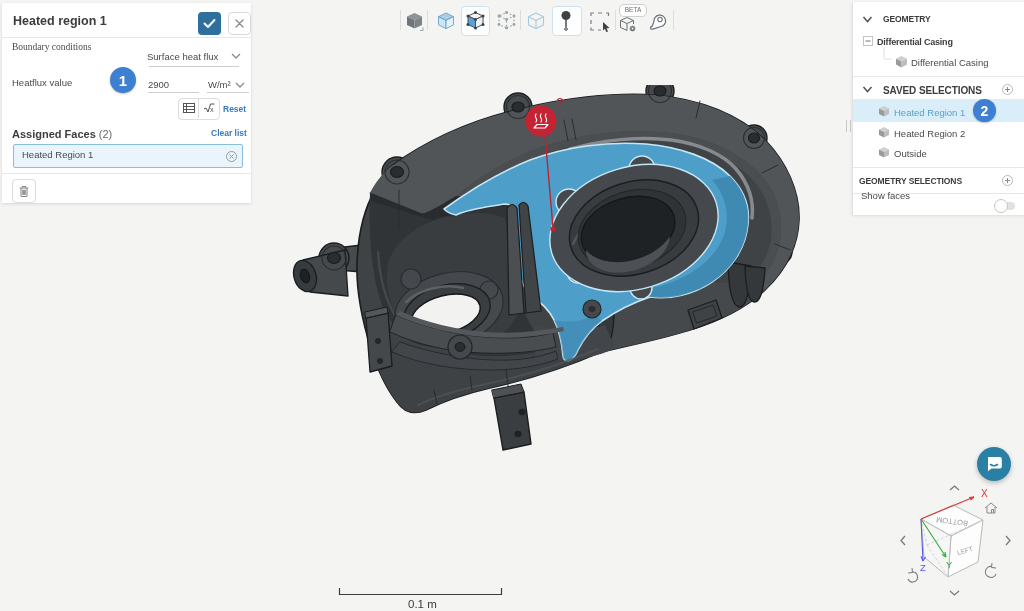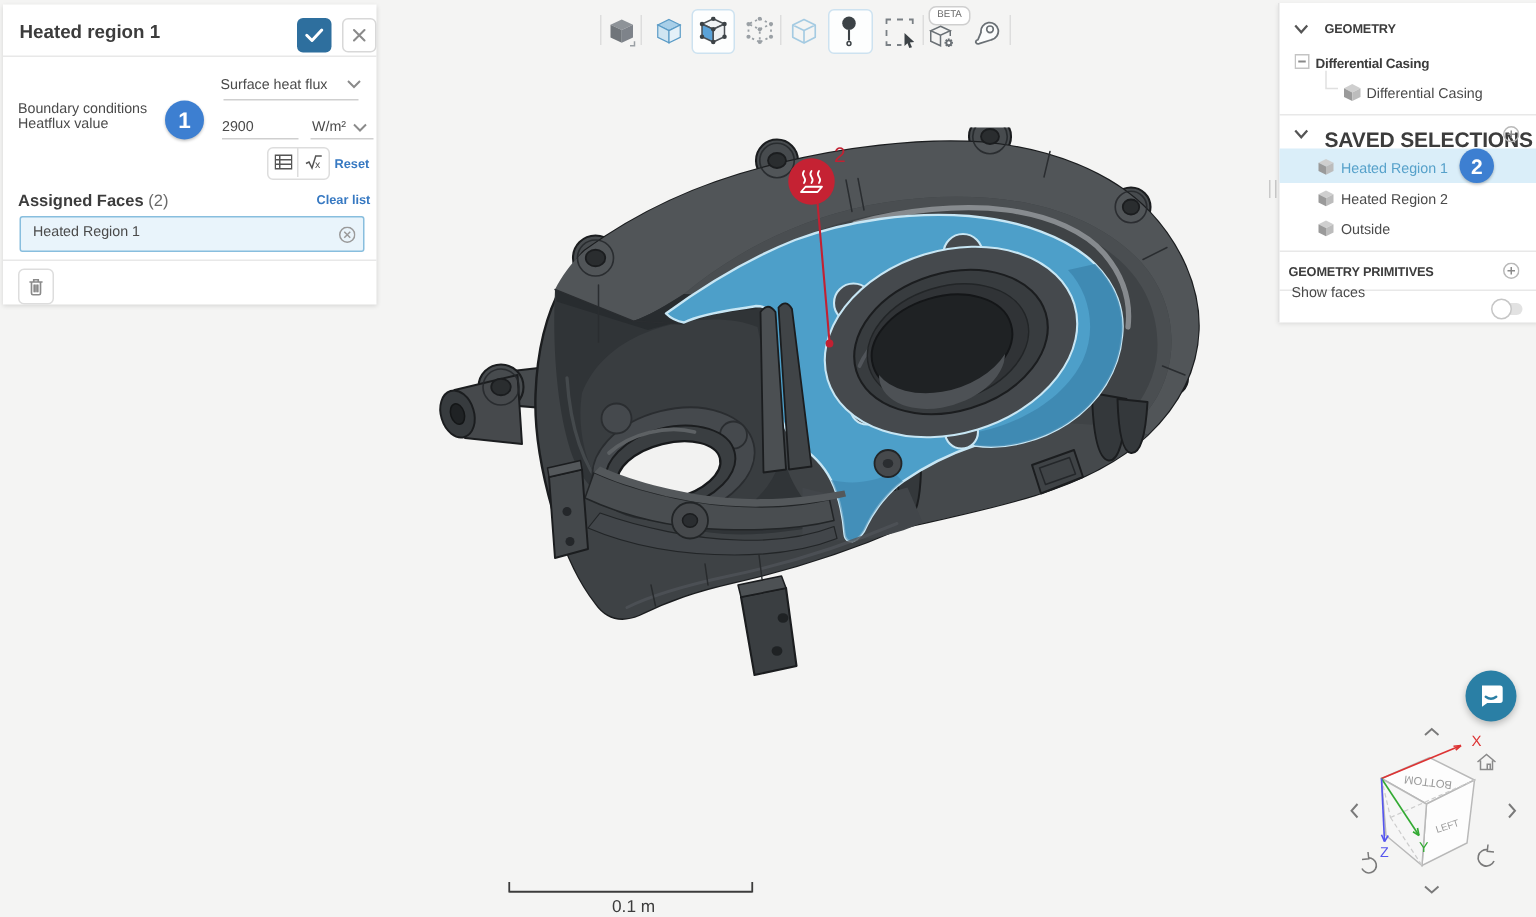--- a/index.html
+++ b/index.html
@@ -316,21 +316,21 @@
         <path d="M6.5 11.5 L10 15 L16.5 8" stroke="#fff" stroke-width="2" fill="none" stroke-linecap="round" stroke-linejoin="round"></path>
       </svg>
   </div>
   <div class="abs" style="left:226px;top:9px;width:21px;height:21px;background:#fff;border:1px solid #d8d8d8;border-radius:4px;">
     <svg width="21" height="21">
         <path d="M7 7 L14 14 M14 7 L7 14" stroke="#8a8a8a" stroke-width="1.4" fill="none" stroke-linecap="round"></path>
       </svg>
   </div>
   <div class="abs" style="left:0;top:34px;width:249px;height:1px;background:#e8e8e8;"></div>
 
-  <div class="abs lbl" style="left:10px;top:64px;">Boundary conditions</div>
+  <div class="abs lbl" style="left:10px;top:39px;font-family:Liberation Serif, serif;">Boundary conditions</div>
   <div class="abs lbl" style="left:145px;top:48px;">Surface heat flux</div>
   <svg class="abs" style="left:229px;top:49px;" width="10" height="8">
       <path d="M1 2 L5 6 L9 2" stroke="#8a8a8a" stroke-width="1.3" fill="none"></path>
     </svg>
   <div class="abs" style="left:147px;top:63px;width:90px;height:1px;background:#cfcfcf;"></div>
   <div class="abs lbl" style="left:10px;top:74px;">Heatflux value</div>
   <div class="abs lbl" style="left:146px;top:76px;">2900</div>
   <div class="abs" style="left:146px;top:89px;width:51px;height:1px;background:#cfcfcf;"></div>
   <div class="abs lbl" style="left:206px;top:76px;text-align:right;">W/m²</div>
   <svg class="abs" style="left:233px;top:78px;" width="10" height="8">
@@ -387,21 +387,21 @@
         <path d="M6.5 1 L12 3.8 L6.5 6.6 L1 3.8 Z" fill="#cfcfcf"></path>
         <path d="M1 3.8 L6.5 6.6 V12.4 L1 9.6 Z" fill="#9a9a9a"></path>
         <path d="M12 3.8 L6.5 6.6 V12.4 L12 9.6 Z" fill="#bcbcbc"></path>
       </g>
     </svg>
   <div class="abs lbl" style="left:58px;top:55px;font-size:9.5px;">Differential Casing</div>
   <div class="abs" style="left:0;top:74px;width:172px;height:1px;background:#e8e8e8;"></div>
   <svg class="abs" style="left:9px;top:83px;" width="11" height="9">
       <path d="M1.5 2 L5.5 6.5 L9.5 2" stroke="#555" stroke-width="1.5" fill="none"></path>
     </svg>
-  <div class="abs bold" style="left:30px;top:83px;font-size:14px;letter-spacing:-0.1px;">SAVED SELECTIONS</div>
+  <div class="abs bold" style="left:30px;top:83px;font-size:10px;letter-spacing:-0.1px;">SAVED SELECTIONS</div>
   <svg class="abs" style="left:149px;top:82px;" width="11" height="11">
       <circle cx="5.5" cy="5.5" r="5" fill="none" stroke="#b9b9b9"></circle>
       <path d="M5.5 3 v5 M3 5.5 h5" stroke="#8a8a8a" stroke-width="1"></path>
     </svg>
   <div class="abs" style="left:0;top:97px;width:172px;height:23px;background:#daeef9;"></div>
   <svg class="abs" style="left:25px;top:103px;" width="12" height="12">
       <g>
         <path d="M6 1 L11 3.5 L6 6 L1 3.5 Z" fill="#cfcfcf"></path>
         <path d="M1 3.5 L6 6 V11.5 L1 9 Z" fill="#9a9a9a"></path>
         <path d="M11 3.5 L6 6 V11.5 L11 9 Z" fill="#bcbcbc"></path>
@@ -418,21 +418,21 @@
   <div class="abs lbl" style="left:41px;top:126px;text-align:center;">Heated Region 2</div>
   <svg class="abs" style="left:25px;top:144px;" width="12" height="12">
       <g>
         <path d="M6 1 L11 3.5 L6 6 L1 3.5 Z" fill="#cfcfcf"></path>
         <path d="M1 3.5 L6 6 V11.5 L1 9 Z" fill="#9a9a9a"></path>
         <path d="M11 3.5 L6 6 V11.5 L11 9 Z" fill="#bcbcbc"></path>
       </g>
     </svg>
   <div class="abs lbl" style="left:41px;top:146px;">Outside</div>
   <div class="abs" style="left:0;top:165px;width:172px;height:1px;background:#e8e8e8;"></div>
-  <div class="abs bold" style="left:6px;top:174px;font-size:8.5px;letter-spacing:-0.1px;">GEOMETRY PRIMITIVES</div>
+  <div class="abs bold" style="left:6px;top:174px;font-size:8.5px;letter-spacing:-0.1px;">GEOMETRY SELECTIONS</div>
   <svg class="abs" style="left:149px;top:173px;" width="11" height="11">
       <circle cx="5.5" cy="5.5" r="5" fill="none" stroke="#b9b9b9"></circle>
       <path d="M5.5 3 v5 M3 5.5 h5" stroke="#8a8a8a" stroke-width="1"></path>
     </svg>
   <div class="abs" style="left:0;top:191px;width:172px;height:1px;background:#e8e8e8;"></div>
   <div class="abs lbl" style="left:8px;top:188px;text-align:right;">Show faces</div>
   <div class="abs" style="left:146px;top:200px;width:16px;height:8px;background:#e2e2e2;border-radius:4px;"></div>
   <div class="abs" style="left:141px;top:197px;width:12px;height:12px;background:#fff;border:1px solid #c6c6c6;border-radius:50%;"></div>
 </div>
 <div class="badge" style="left:973px;top:99px;width:23px;height:23px;font-size:14px;">2</div>

